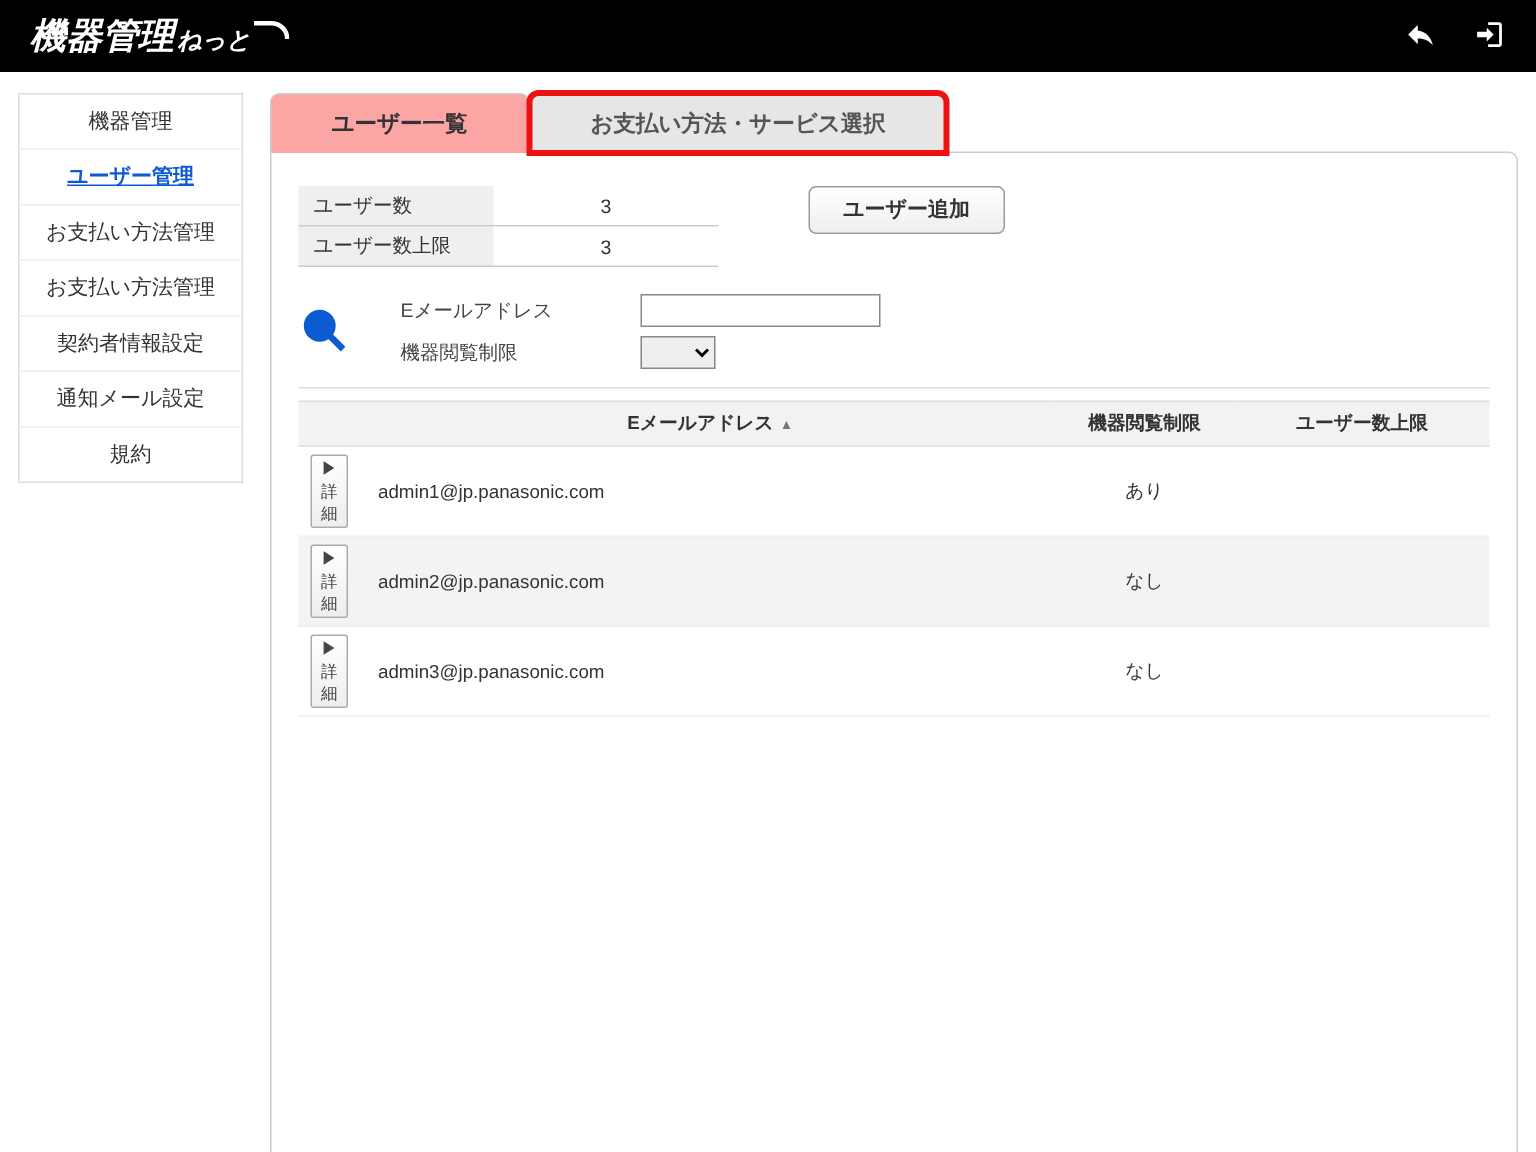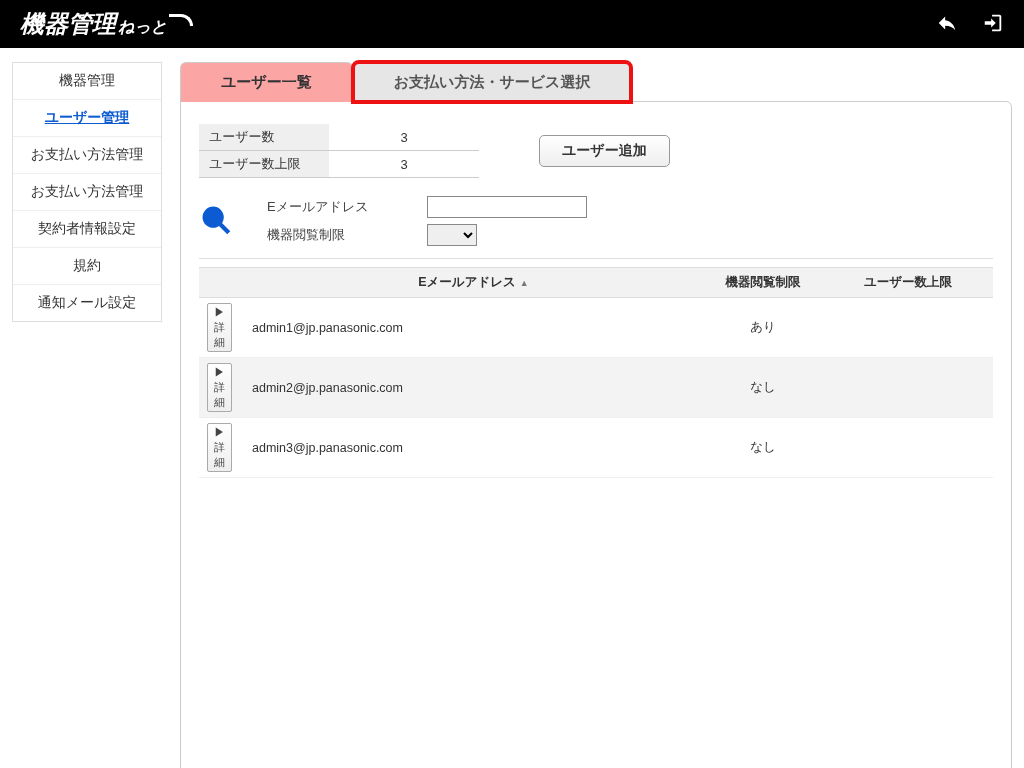--- a/index.html
+++ b/index.html
@@ -73,21 +73,21 @@
   .tab.highlight { outline: 4px solid #e11; outline-offset: -2px; }
   .panel {
     border: 1px solid #ccc;
     border-radius: 0 6px 6px 6px;
     padding: 22px 18px;
     min-height: 690px;
     margin-top: -1px;
     background: #fff;
   }
 
-  .info-row { display: flex; align-items: center; gap: 60px; margin-bottom: 18px; }
+  .info-row { display: flex; align-items: flex-start; gap: 60px; margin-bottom: 18px; }
   .mini-table { border-collapse: collapse; width: 280px; font-size: 13px; }
   .mini-table td { border-bottom: 1px solid #ccc; padding: 4px 10px; }
   .mini-table td:first-child { background: #efefef; width: 130px; }
   .mini-table td:last-child { text-align: center; }
 
   .btn {
     display: inline-block;
     padding: 6px 22px;
     border: 1px solid #999;
     border-radius: 5px;
@@ -152,22 +152,22 @@
   </div>
 </div>
 
 <div class="layout">
   <div class="sidemenu">
     <div class="item"><span>機器管理</span></div>
     <div class="item active"><span>ユーザー管理</span></div>
     <div class="item"><span>お支払い方法管理</span></div>
     <div class="item"><span>お支払い方法管理</span></div>
     <div class="item"><span>契約者情報設定</span></div>
+    <div class="item"><span>通知メール設定</span></div>
     <div class="item"><span>規約</span></div>
-    <div class="item"><span>通知メール設定</span></div>
   </div>
 
   <div class="main">
     <div class="tabs">
       <div class="tab active"><span>ユーザー一覧</span></div>
       <div class="tab highlight"><span>お支払い方法・サービス選択</span></div>
     </div>
 
     <div class="panel">
 

